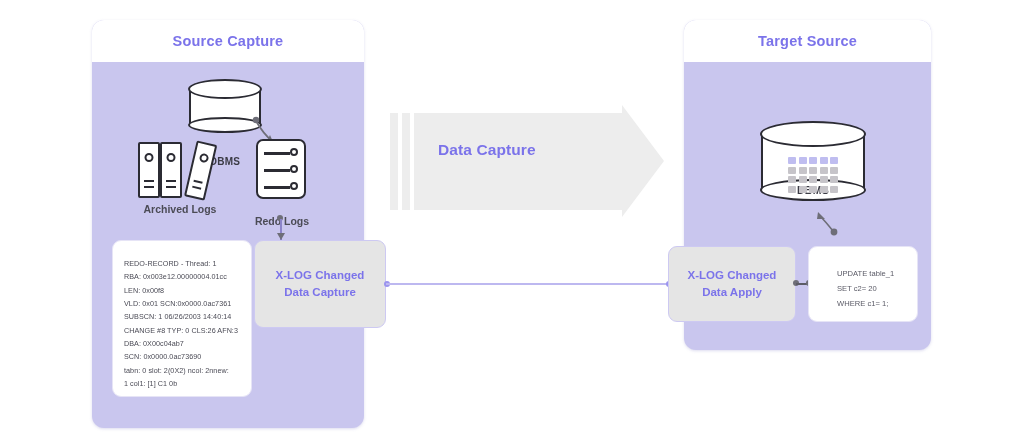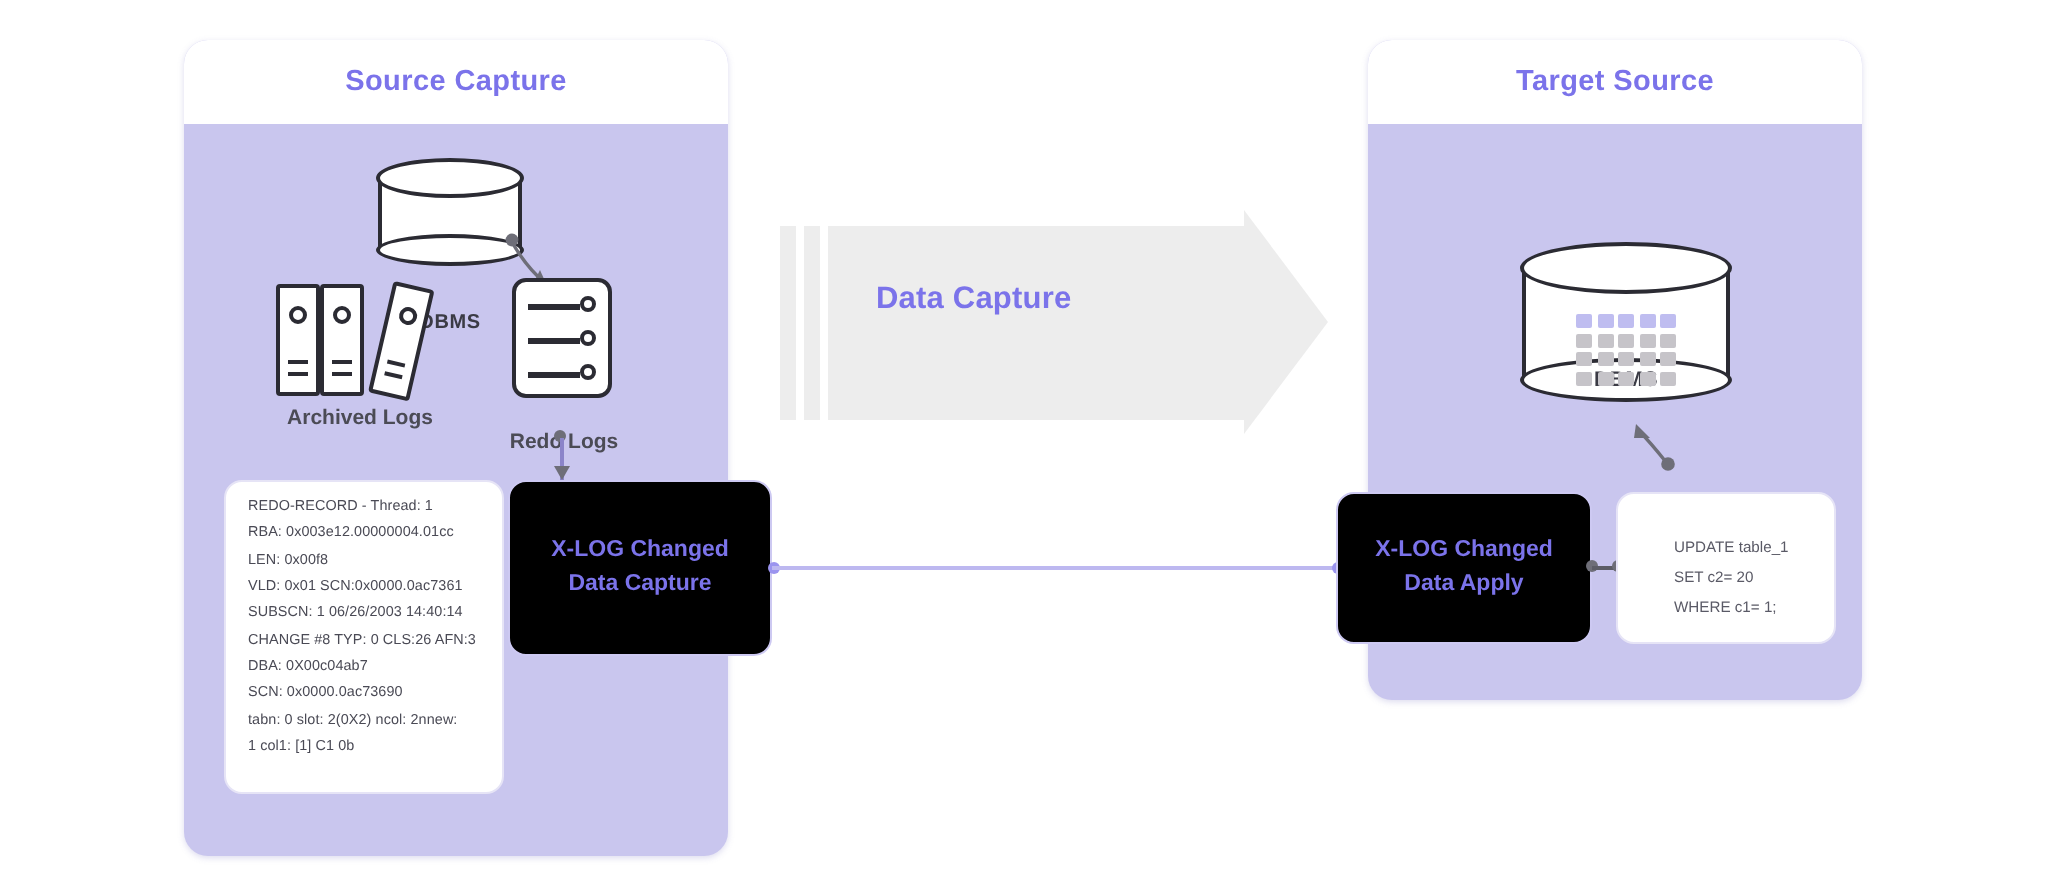--- a/index.html
+++ b/index.html
@@ -198,21 +198,21 @@
     font-size: 10.5px;
     font-weight: bold;
     white-space: nowrap;
   }
   #archived-caption { left: 120px; top: 203px; width: 120px; }
   #redo-caption     { left: 236px; top: 191px; width: 92px; margin-top: 24px; }
 
   
   .proc-box {
     position: absolute;
-    background: #000000;
+    background: #e5e5e5;
     border: 1.3px solid #cdc9f2;
     border-radius: 9px;
     display: flex;
     align-items: center;
     justify-content: center;
     box-sizing: border-box;
   }
   .proc-label {
     color: #7b73ea;
     font-size: 11.5px;
@@ -225,21 +225,21 @@
 
   
   #redo-record-card {
     position: absolute;
     left: 112px; top: 240px;
     width: 140px; height: 157px;
     background: #ffffff;
     border: 1.2px solid #e6e4f6;
     border-radius: 9px;
     box-sizing: border-box;
-    padding: 5px 9px 8px 11px;
+    padding: 16px 9px 8px 11px;
   }
   .record-line {
     color: #4a4a55;
     font-size: 7.2px;
     line-height: 1.85;
     white-space: nowrap;
     letter-spacing: 0.05px;
   }
 
   

